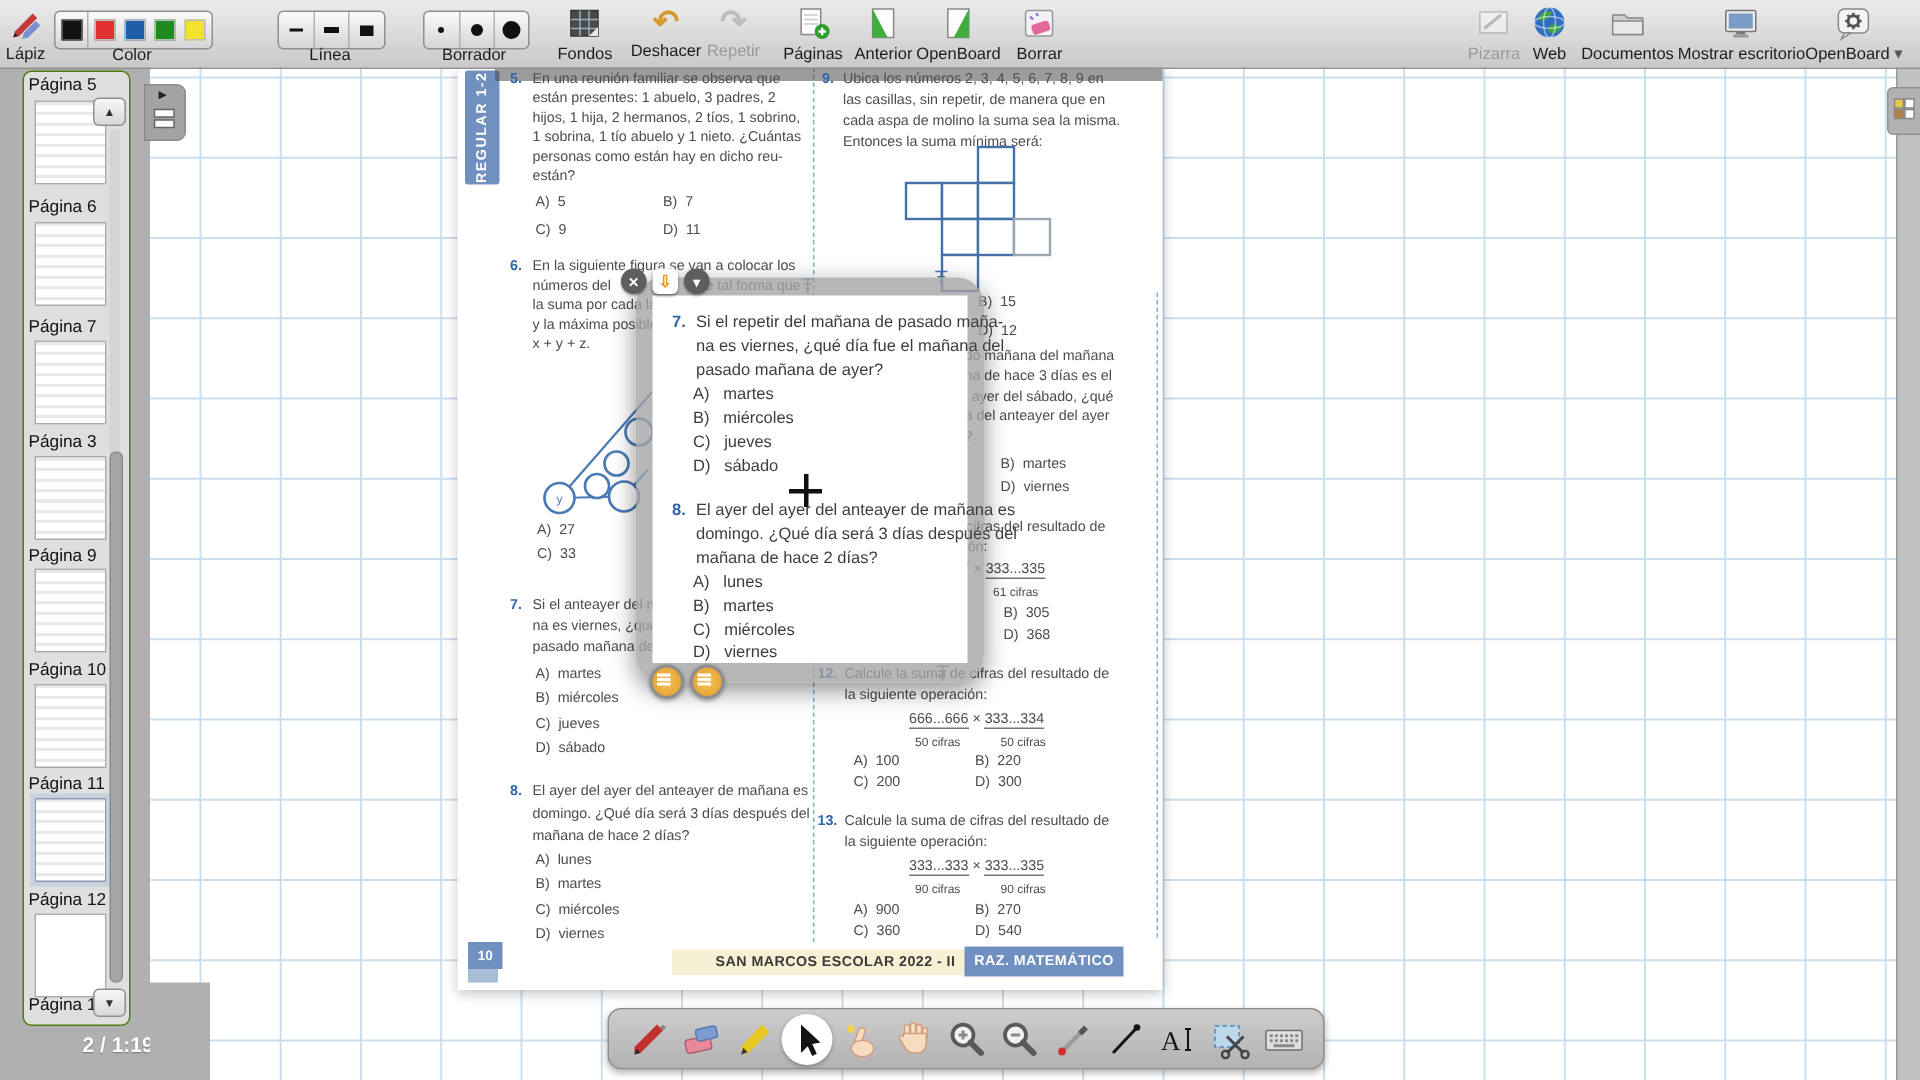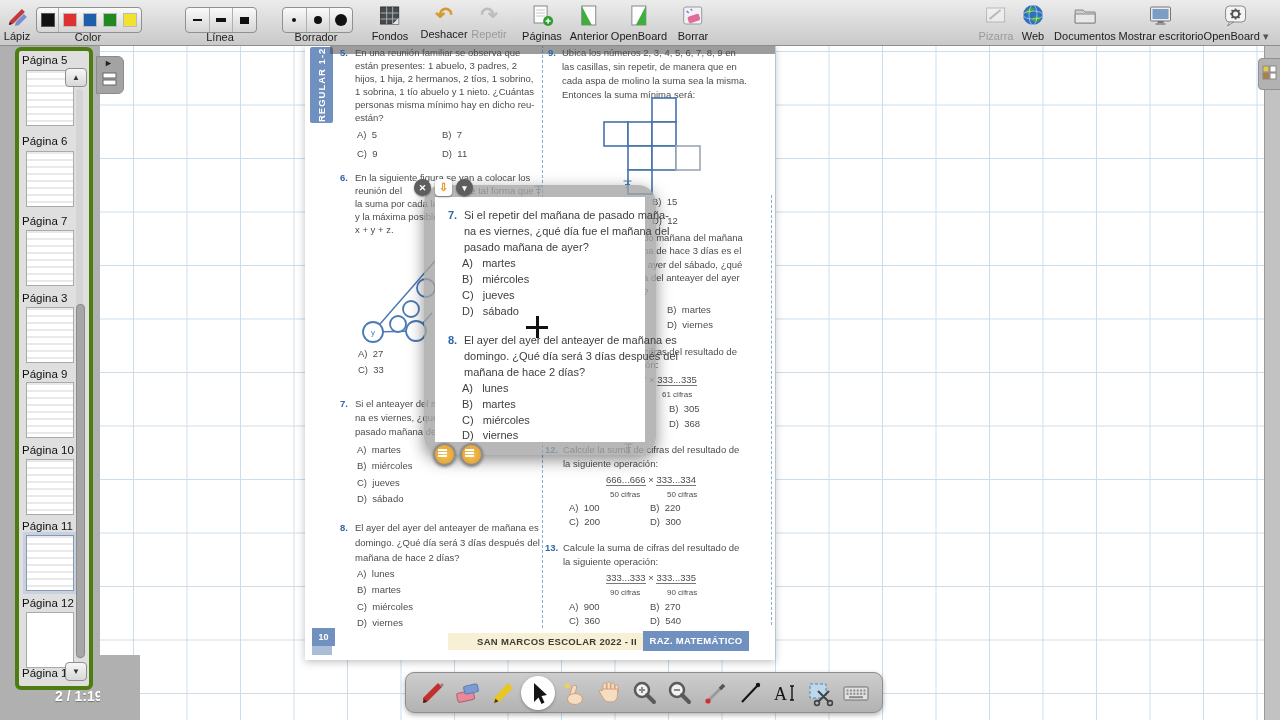--- a/index.html
+++ b/index.html
@@ -17,21 +17,21 @@
   .tbox{position:absolute;top:7px;height:24px;border:1px solid #909090;border-radius:4px;
         background:linear-gradient(#fafafa,#d5d5d5);display:flex;align-items:center;}
   .tcell{height:100%;display:flex;align-items:center;justify-content:center;border-right:1px solid #b0b0b0;}
   .tcell:last-child{border-right:none;}
   .glabel{position:absolute;top:31px;transform:translateX(-50%);font-size:11px;color:#1c1c1c;white-space:nowrap;}
   .swatch{width:12px;height:12px;border:1px solid #555;}
   
   #sidebar{position:absolute;left:0;top:45px;width:100px;height:675px;background:#b0b0b0;z-index:20;}
   #sidebar-ext{position:absolute;left:100px;top:655px;width:40px;height:65px;background:#b0b0b0;z-index:20;}
   #thumb-panel{position:absolute;left:15px;top:2px;width:70px;height:635px;background:#dfdfdf;
-    border:4px solid #4d7c0f;border-radius:6px;}
+    border:1px solid #4d7c0f;border-radius:6px;}
   .plabel{position:absolute;left:3px;font-size:11.5px;color:#111;white-space:nowrap;}
   .thumb{position:absolute;left:7px;width:46px;height:54px;background:#fff;border:1px solid #aaa;
      background-image:repeating-linear-gradient(180deg,#e9e9ec 0 2px,#fff 2px 7px);cursor:pointer;}
   .thumb.sel{outline:3px solid #c7d1df;border:1px solid #8a99ac;}
   .scrollbtn{position:absolute;left:46px;width:20px;height:17px;background:linear-gradient(#f6f6f6,#d8d8d8);
      border:1px solid #8f8f8f;border-radius:4px;font-size:8px;color:#333;display:flex;
      align-items:center;justify-content:center;cursor:pointer;}
   #sb-track{position:absolute;left:57px;top:38px;width:7px;height:570px;background:#d4d4d4;border-radius:4px;}
   #sb-thumb{position:absolute;left:57px;top:253px;width:7px;height:352px;background:#a6a6a6;
      border:1px solid #8b8b8b;border-radius:4px;cursor:pointer;}
@@ -309,30 +309,30 @@
   <div id="banner">REGULAR 1-2</div>
   <div class="divider" style="left:237px;top:0;height:583px"></div>
   <div class="divider" style="left:466px;top:150px;height:430px"></div>
   <div id="topband"></div>
 
   <div class="dn" style="left:35px;top:2px">5.</div>
   <div class="dl" style="left:50px;top:2px">En una reunión familiar se observa que</div>
   <div class="dl" style="left:50px;top:15px">están presentes: 1 abuelo, 3 padres, 2</div>
   <div class="dl" style="left:50px;top:28px">hijos, 1 hija, 2 hermanos, 2 tíos, 1 sobrino,</div>
   <div class="dl" style="left:50px;top:41px">1 sobrina, 1 tío abuelo y 1 nieto. ¿Cuántas</div>
-  <div class="dl" style="left:50px;top:54px">personas misma mínimo hay en dicho reu-</div>
+  <div class="dl" style="left:50px;top:54px">personas como están hay en dicho reu-</div>
   <div class="dl" style="left:50px;top:67px">están?</div>
   <div class="dl" style="left:52px;top:84px">A)  5</div>
   <div class="dl" style="left:137px;top:84px">B)  7</div>
   <div class="dl" style="left:52px;top:103px">C)  9</div>
   <div class="dl" style="left:137px;top:103px">D)  11</div>
 
   <div class="dn" style="left:35px;top:127px">6.</div>
   <div class="dl" style="left:50px;top:127px">En la siguiente figura se van a colocar los</div>
-  <div class="dl" style="left:50px;top:140px">reunión del</div>
+  <div class="dl" style="left:50px;top:140px">números del</div>
   <div class="dl" style="left:160px;top:140px">de tal forma que</div>
   <div class="dl" style="left:50px;top:153px">la suma por cada la</div>
   <div class="dl" style="left:50px;top:166px">y la máxima posible</div>
   <div class="dl" style="left:50px;top:179px">x + y + z.</div>
   <svg class="abs" style="left:55px;top:213px" width="86" height="86">
     <line x1="13" y1="74" x2="56" y2="73" stroke="#4a7ab5" stroke-width="1.5"></line>
     <line x1="13" y1="74" x2="75" y2="3" stroke="#4a7ab5" stroke-width="1.5"></line>
     <line x1="56" y1="73" x2="72" y2="55" stroke="#4a7ab5" stroke-width="1.5"></line>
     <circle cx="38" cy="66" r="8" fill="#fff" stroke="#4a7ab5" stroke-width="1.8"></circle>
     <circle cx="51" cy="51" r="8" fill="#fff" stroke="#4a7ab5" stroke-width="1.8"></circle>

